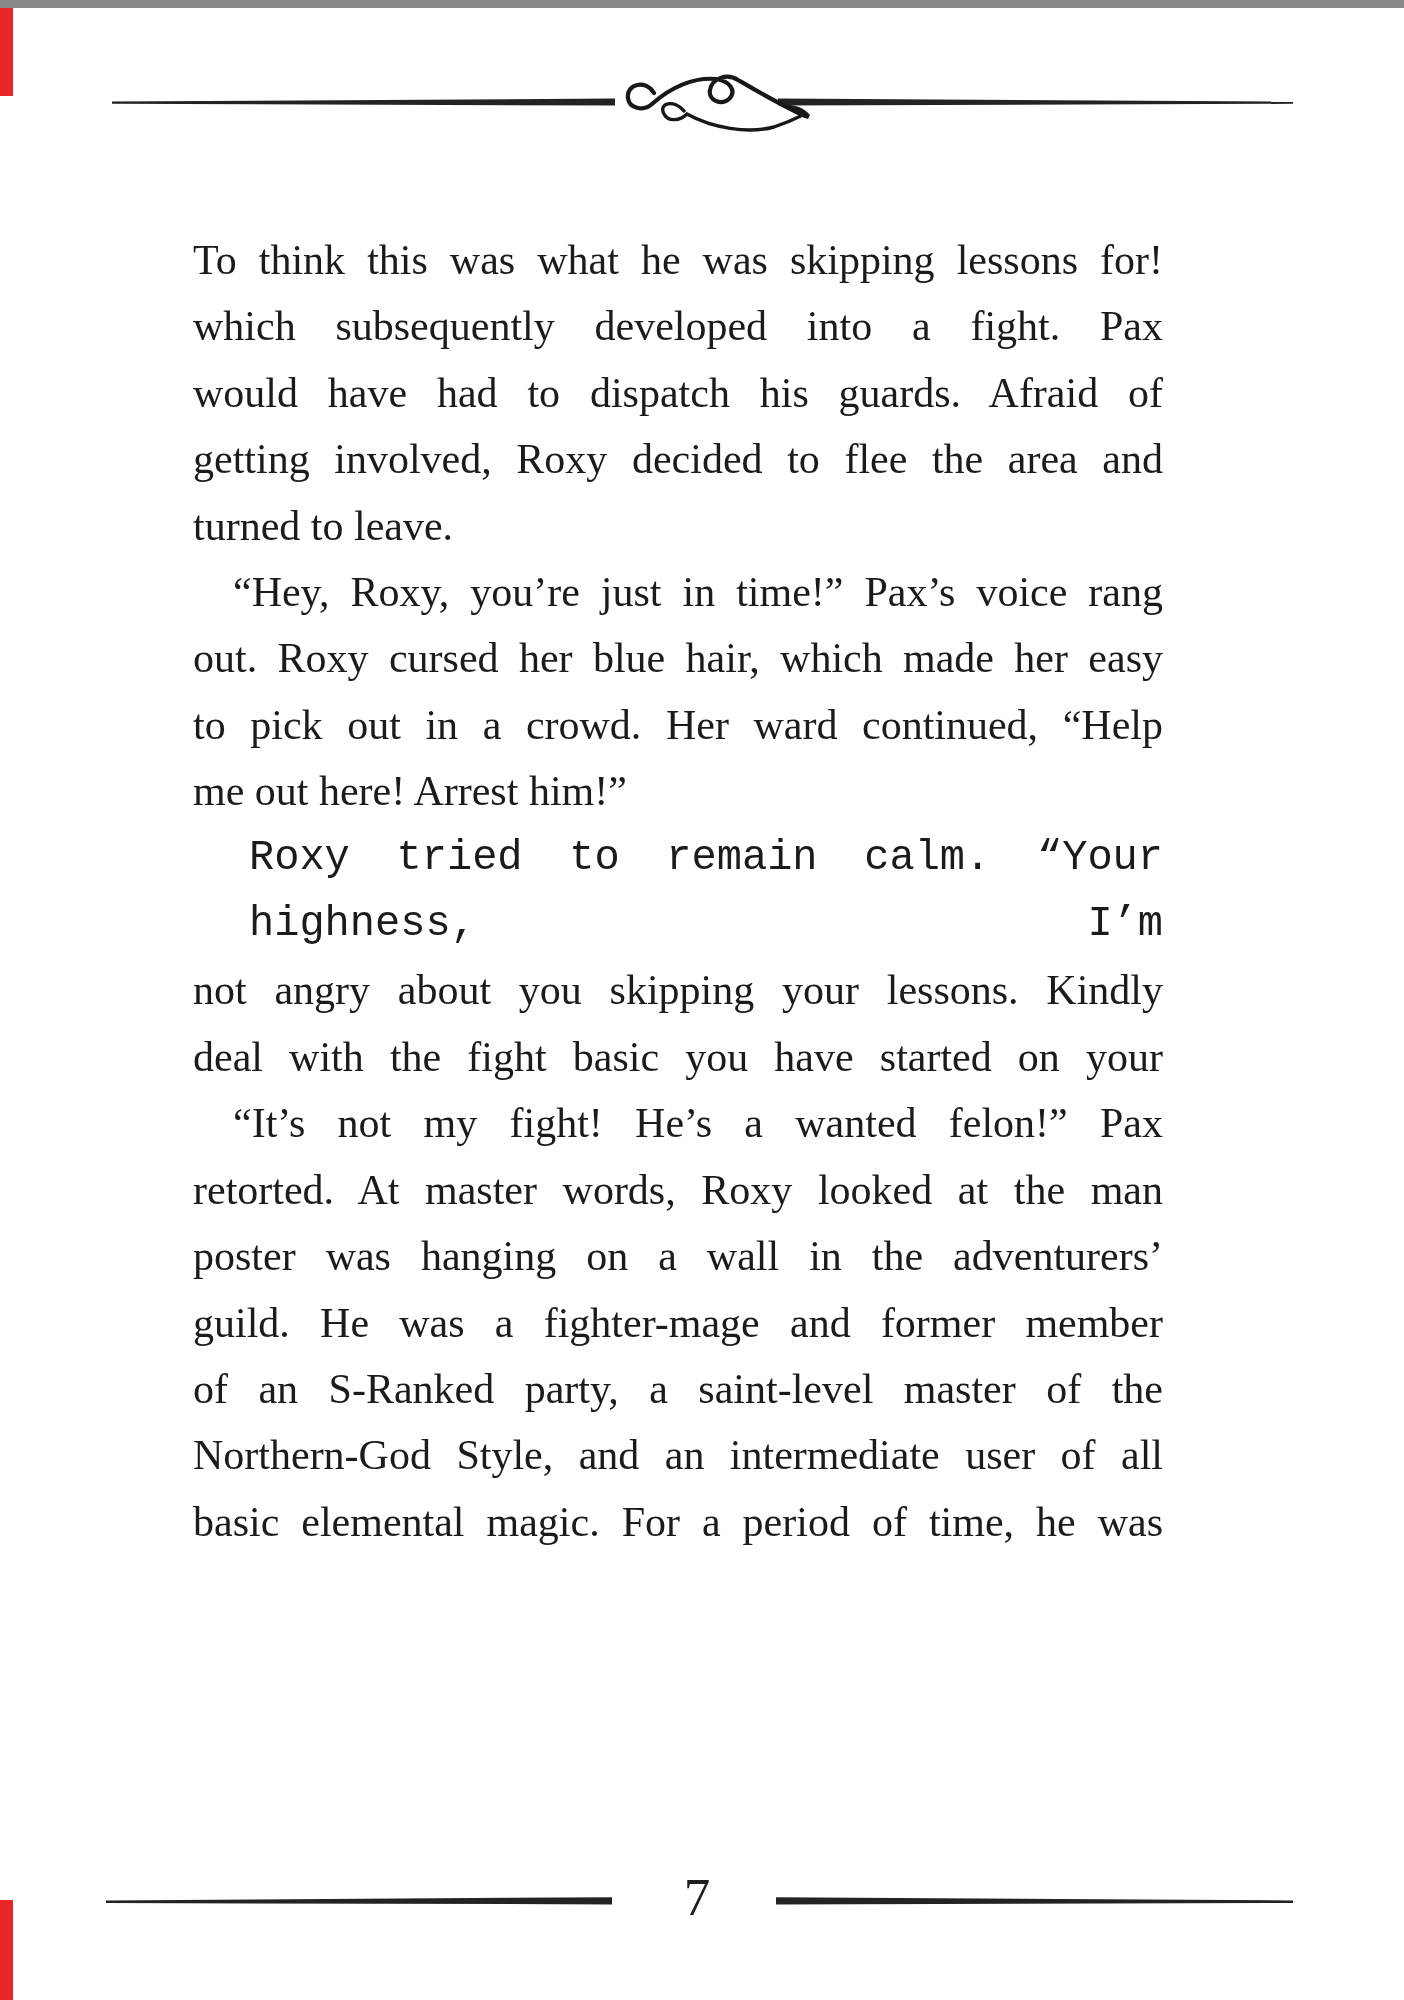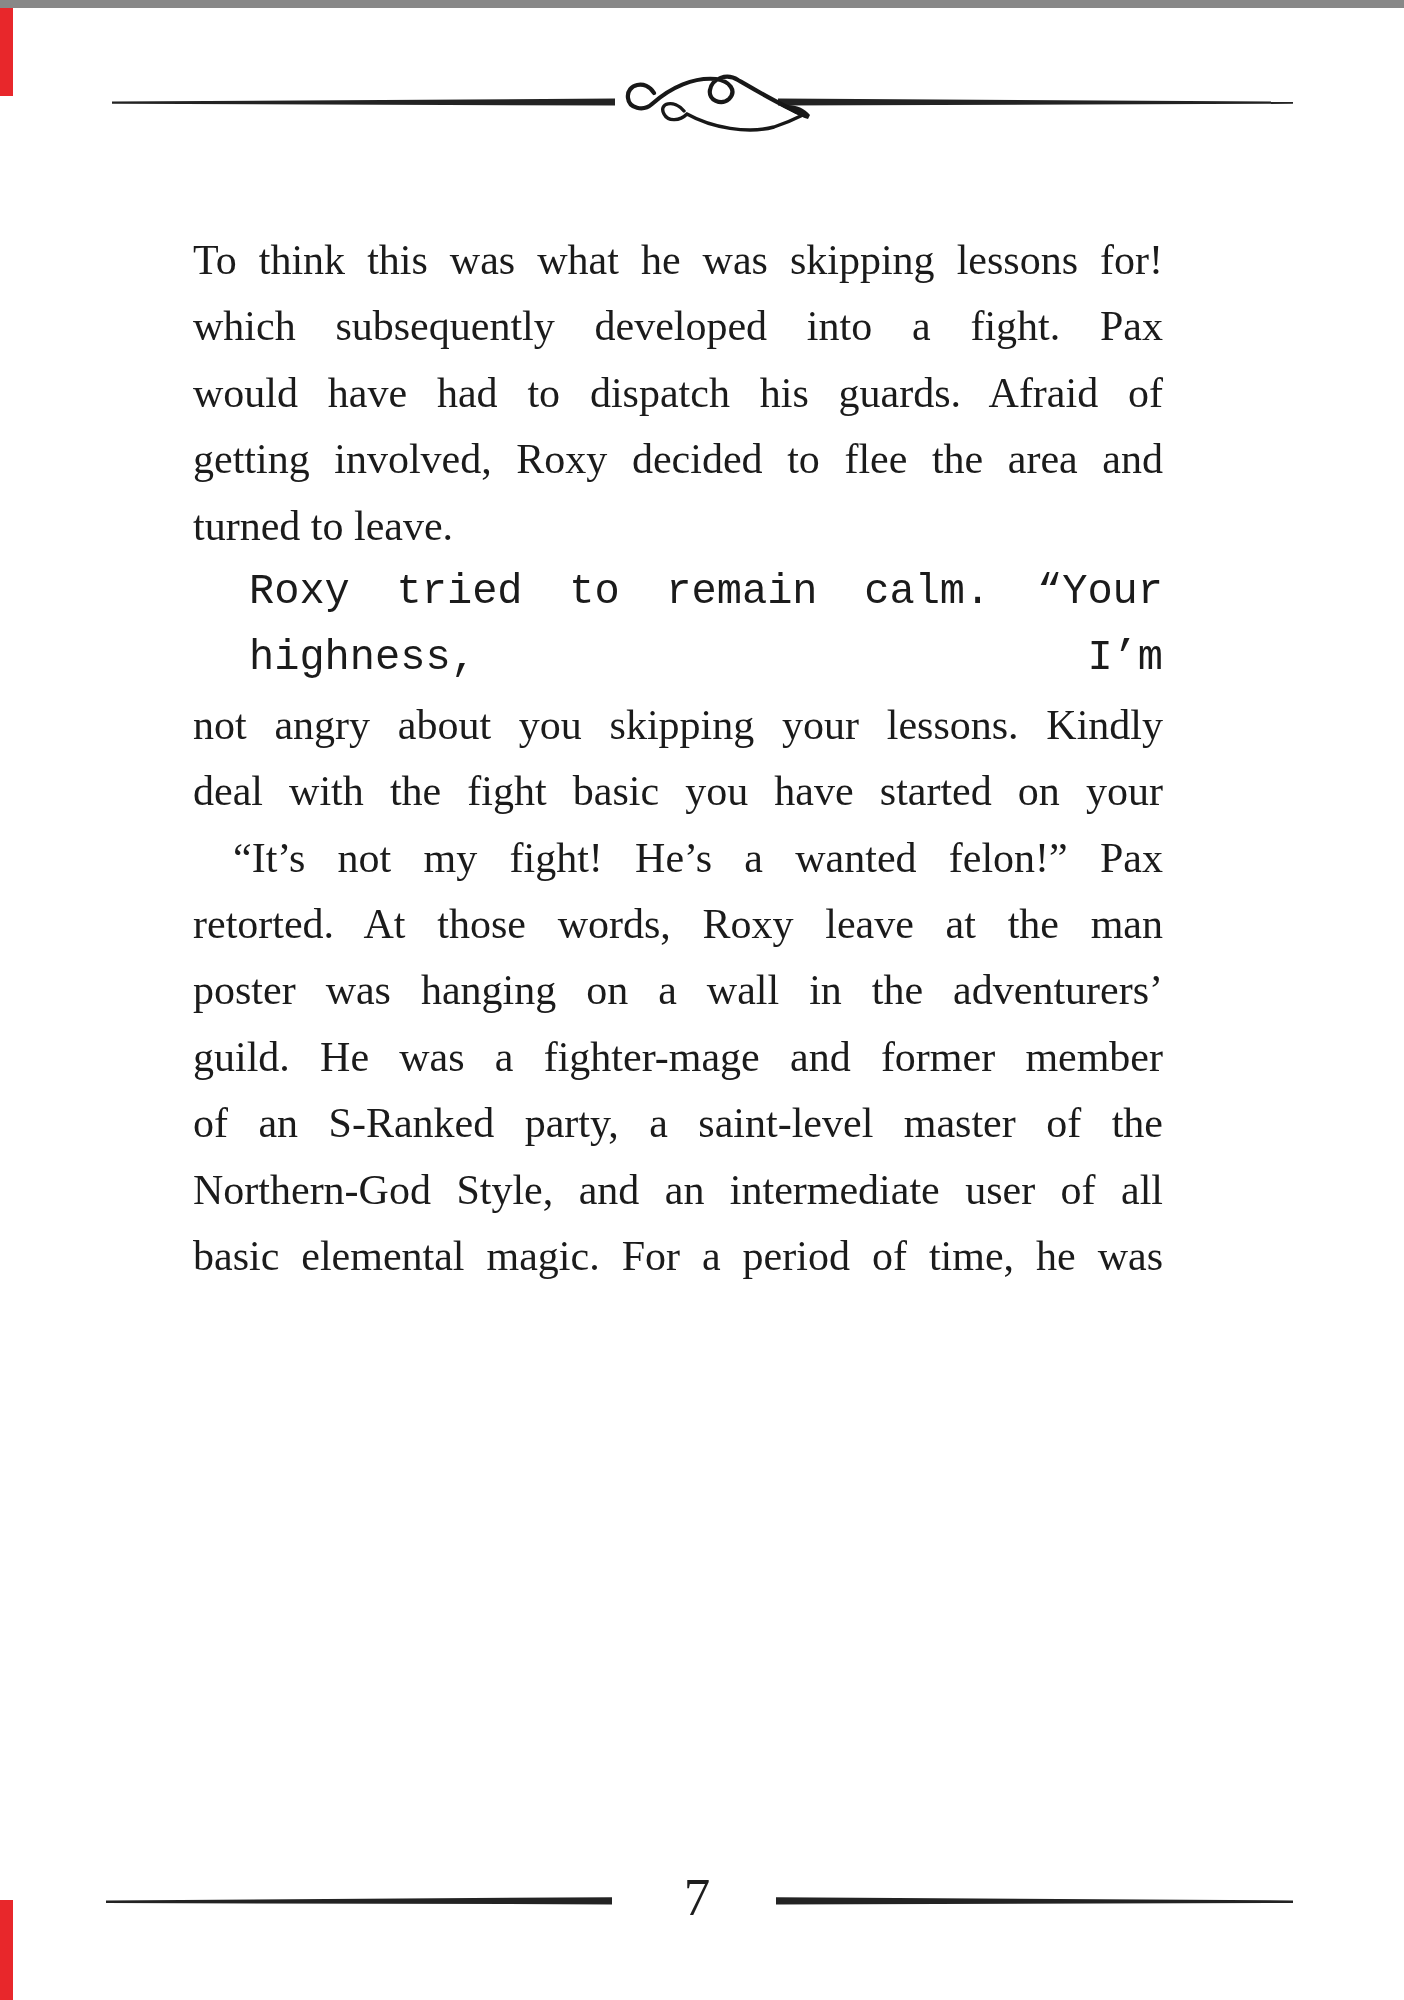--- a/index.html
+++ b/index.html
@@ -87,27 +87,33 @@
 
   <div class="text-block">
       <div class="para">
         <div class="line">To think this was what he was skipping lessons for!</div>
         <div class="line">which subsequently developed into a fight. Pax</div>
         <div class="line">would have had to dispatch his guards. Afraid of</div>
         <div class="line">getting involved, Roxy decided to flee the area and</div>
         <div class="line last">turned to leave.</div>
       </div>
       <div class="para">
+        <div class="line indent">“Hey, Roxy, you’re just in time!” Pax’s voice rang</div>
+        <div class="line">out. Roxy cursed her blue hair, which made her easy</div>
+        <div class="line">to pick out in a crowd. Her ward continued, “Help</div>
+        <div class="line last">me out here! Arrest him!”</div>
+      </div>
+      <div class="para">
         <div class="line indent-wide">Roxy tried to remain calm. “Your highness, I’m</div>
         <div class="line">not angry about you skipping your lessons. Kindly</div>
         <div class="line">deal with the fight basic you have started on your</div>
       </div>
       <div class="para">
         <div class="line indent">“It’s not my fight! He’s a wanted felon!” Pax</div>
-        <div class="line">retorted. At those words, Roxy leave at the man</div>
+        <div class="line">retorted. At master words, Roxy looked at the man</div>
         <div class="line">poster was hanging on a wall in the adventurers’</div>
         <div class="line">guild. He was a fighter-mage and former member</div>
         <div class="line">of an S-Ranked party, a saint-level master of the</div>
         <div class="line">Northern-God Style, and an intermediate user of all</div>
         <div class="line">basic elemental magic. For a period of time, he was</div>
       </div>
     </div>
 
   <div>
     <svg class="rule-svg" style="left:106px;top:1887px;" width="506" height="12" viewBox="0 0 506 12">

